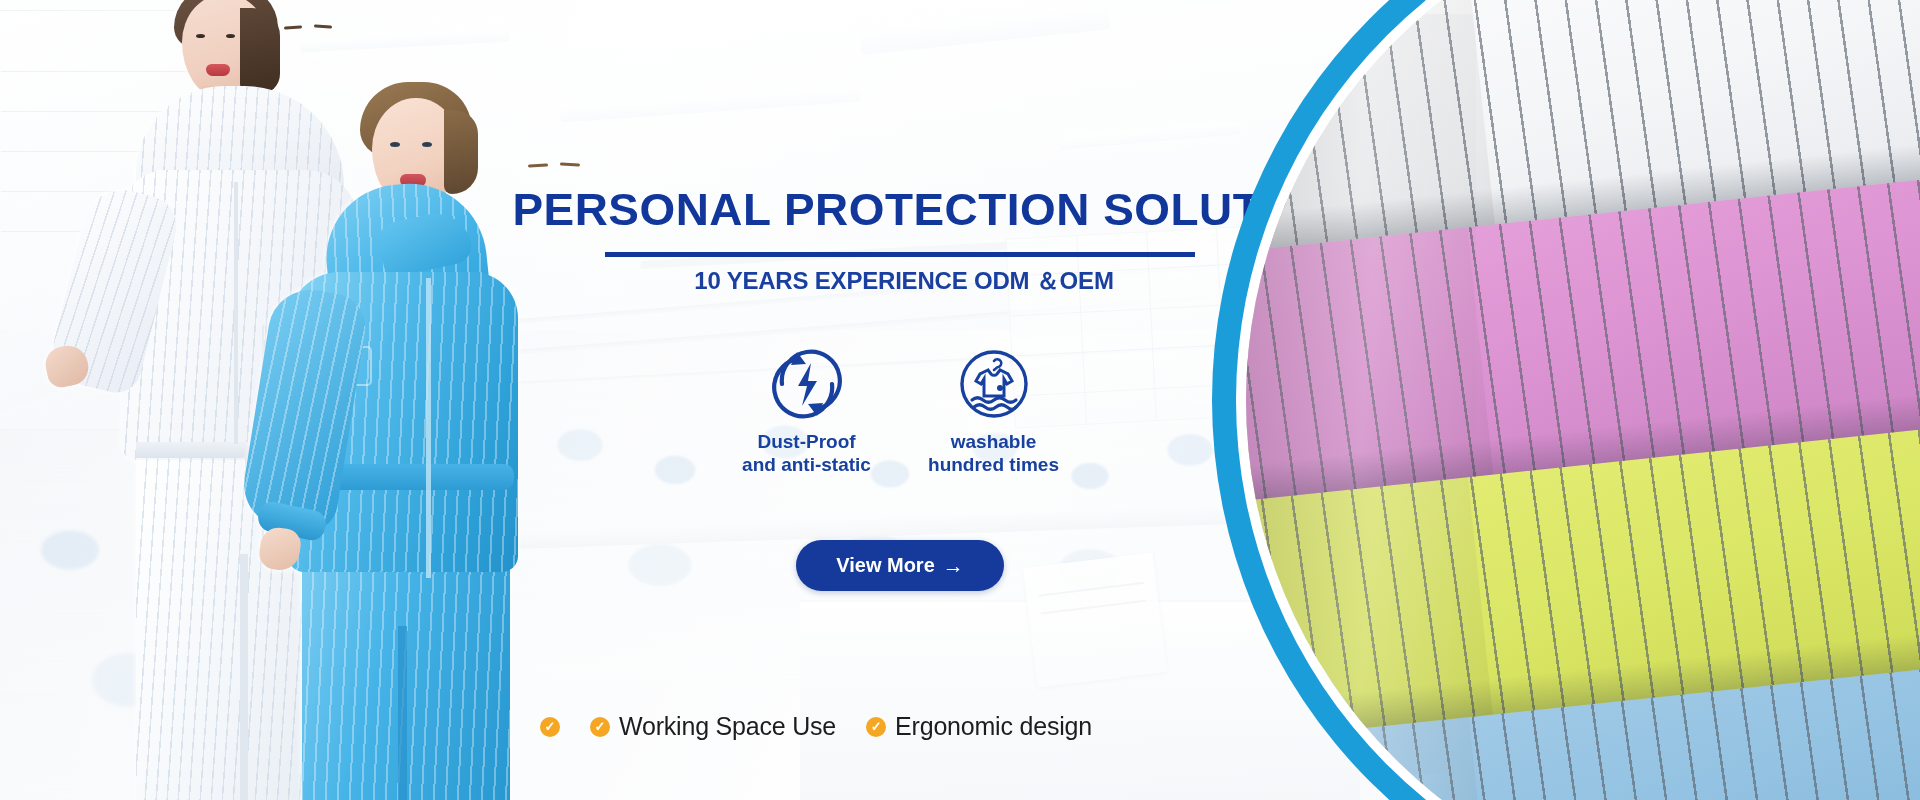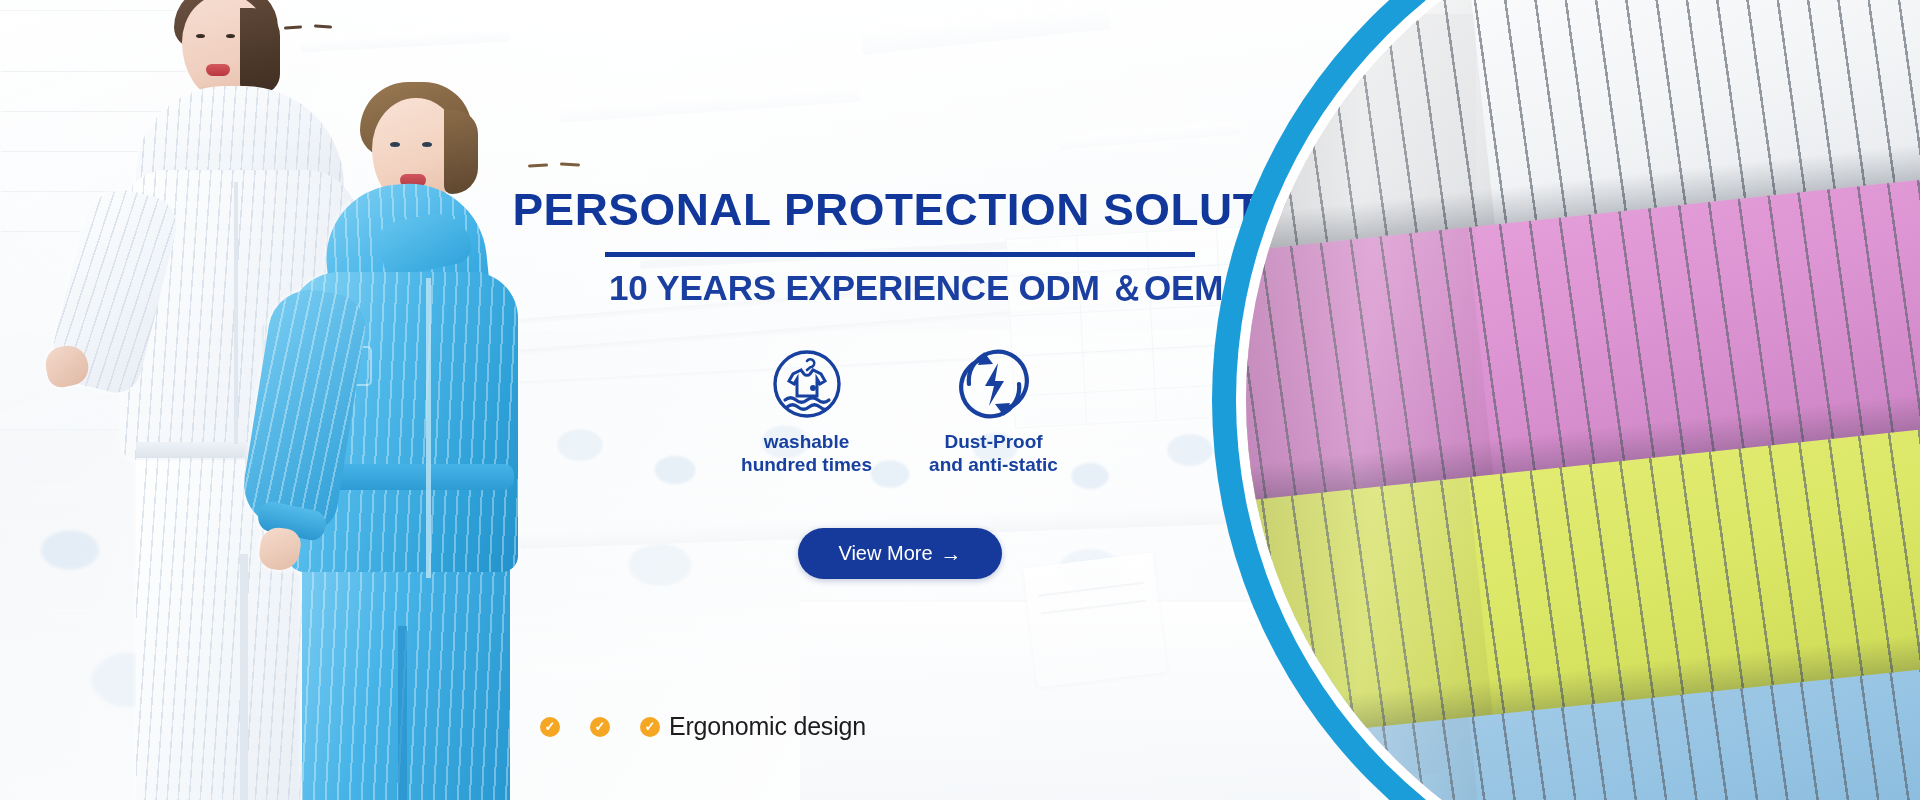--- a/index.html
+++ b/index.html
@@ -272,25 +272,25 @@
     letter-spacing: 0.5px;
     color: #12379b;
     white-space: nowrap;
     transform: scaleX(1.02);
   }
   .rule {
     position:absolute; left: 85px; top: 252px; width: 590px; height: 5px;
     background: #12379b;
   }
   .subhead {
-    position:absolute; left: 16px; top: 265px; width: 760px;
+    position:absolute; left: 4px; top: 265px; width: 760px;
     text-align:center;
     font-family: "Liberation Sans", sans-serif;
     font-weight: 700;
-    font-size: 35px;
+    font-size: 24px;
     letter-spacing: -0.2px;
     color: #1a3fa0;
     white-space: nowrap;
   }
 
   
   .features { position:absolute; left: 30px; top: 348px; width: 700px; display:flex; justify-content:center; gap: 32px; }
   .feature { width: 155px; display:flex; flex-direction:column; align-items:center; }
   .feat-icon { width: 72px; height: 72px; display:block; }
   .feat-label {
@@ -301,25 +301,26 @@
     white-space: pre-line;
   }
 
   
   .btn-wrap { position:absolute; left: 0; top: 528px; width: 760px; display:flex; justify-content:center; }
   .btn-view {
     display:inline-flex; align-items:center; gap: 8px;
     background: #153a9c;
     color: #ffffff;
     font-family: "Liberation Sans", sans-serif;
-    font-size: 20px; font-weight: 400;
+    font-size: 20px; font-weight: 700;
     padding: 14px 40px;
     border: none; border-radius: 30px;
     cursor: pointer;
     box-shadow: 0 2px 6px rgba(16,46,120,.25);
+    margin-top: 12px;
   }
   .btn-arrow { font-size: 21px; line-height: 1; }
 
   
   .checks {
     position:absolute; left: 540px; top: 712px;
     display:flex; align-items:center; gap: 30px;
   }
   .check-item { display:flex; align-items:center; gap: 9px; }
   .check-mark {
@@ -505,62 +506,63 @@
 
     <div class="headline">PERSONAL PROTECTION SOLUTIONS</div>
     <div class="rule"></div>
     <div class="subhead">10 YEARS EXPERIENCE ODM ＆OEM</div>
 
     <div class="features">
 
 
       <div class="feature">
         <svg class="feat-icon" viewBox="0 0 72 72">
+          <path d="M26 11 A29 29 0 1 0 61 36" fill="none" stroke="#17409f" stroke-width="4.2" stroke-linecap="round"></path>
+          <path d="M46 61 A29 29 0 1 0 11 36" fill="none" stroke="#17409f" stroke-width="4.2" stroke-linecap="round"></path>
+          <polygon points="26,4 35,16 20,17" fill="#17409f"></polygon>
+          <polygon points="46,68 37,56 52,55" fill="#17409f"></polygon>
+          <path d="M40 15 L27 38 L36 38 L31 58 L46 33 L37 33 Z" fill="#17409f"></path>
+        </svg>
+        <div class="feat-label">Dust-Proof
+and anti-static</div>
+      </div>
+
+      <div class="feature">
+        <svg class="feat-icon" viewBox="0 0 72 72">
           <circle cx="36" cy="36" r="32" fill="none" stroke="#17409f" stroke-width="3.4"></circle>
           <path d="M36 13 a4 4 0 1 1 3.4 6.2 L36 22" fill="none" stroke="#17409f" stroke-width="2.6" stroke-linecap="round"></path>
           <path d="M30 22 L22 26 L18 33 L23 36 L26 31 L26 48 L46 48 L46 31 L49 36 L54 33 L50 26 L42 22 L39 26 a4 4 0 0 1 -6 0 Z" fill="none" stroke="#17409f" stroke-width="3"></path>
           <circle cx="42" cy="40" r="3" fill="#17409f"></circle>
           <path d="M14 52 q5.5 -4.5 11 0 t11 0 t11 0 t11 0" fill="none" stroke="#17409f" stroke-width="3.2" stroke-linecap="round"></path>
           <path d="M16 59 q5.5 -4.5 11 0 t11 0 t11 0 t9 0" fill="none" stroke="#17409f" stroke-width="3.2" stroke-linecap="round"></path>
         </svg>
         <div class="feat-label">washable
 hundred times</div>
       </div>
 
-      <div class="feature">
-        <svg class="feat-icon" viewBox="0 0 72 72">
-          <path d="M26 11 A29 29 0 1 0 61 36" fill="none" stroke="#17409f" stroke-width="4.2" stroke-linecap="round"></path>
-          <path d="M46 61 A29 29 0 1 0 11 36" fill="none" stroke="#17409f" stroke-width="4.2" stroke-linecap="round"></path>
-          <polygon points="26,4 35,16 20,17" fill="#17409f"></polygon>
-          <polygon points="46,68 37,56 52,55" fill="#17409f"></polygon>
-          <path d="M40 15 L27 38 L36 38 L31 58 L46 33 L37 33 Z" fill="#17409f"></path>
-        </svg>
-        <div class="feat-label">Dust-Proof
-and anti-static</div>
-      </div>
-
     </div>
 
     <div class="btn-wrap">
       <button class="btn-view">
         <span>View More</span>
         <span class="btn-arrow">→</span>
       </button>
     </div>
 
   </div>
 
   <div class="checks">
 
     <div class="check-item">
       <span class="check-mark">✓</span>
     </div>
 
     <div class="check-item">
       <span class="check-mark">✓</span>
+      <span class="check-text">Working Space Use</span>
     </div>
 
     <div class="check-item">
       <span class="check-mark">✓</span>
       <span class="check-text">Ergonomic design</span>
     </div>
 
   </div>
 
   <div class="fabric-zone">

